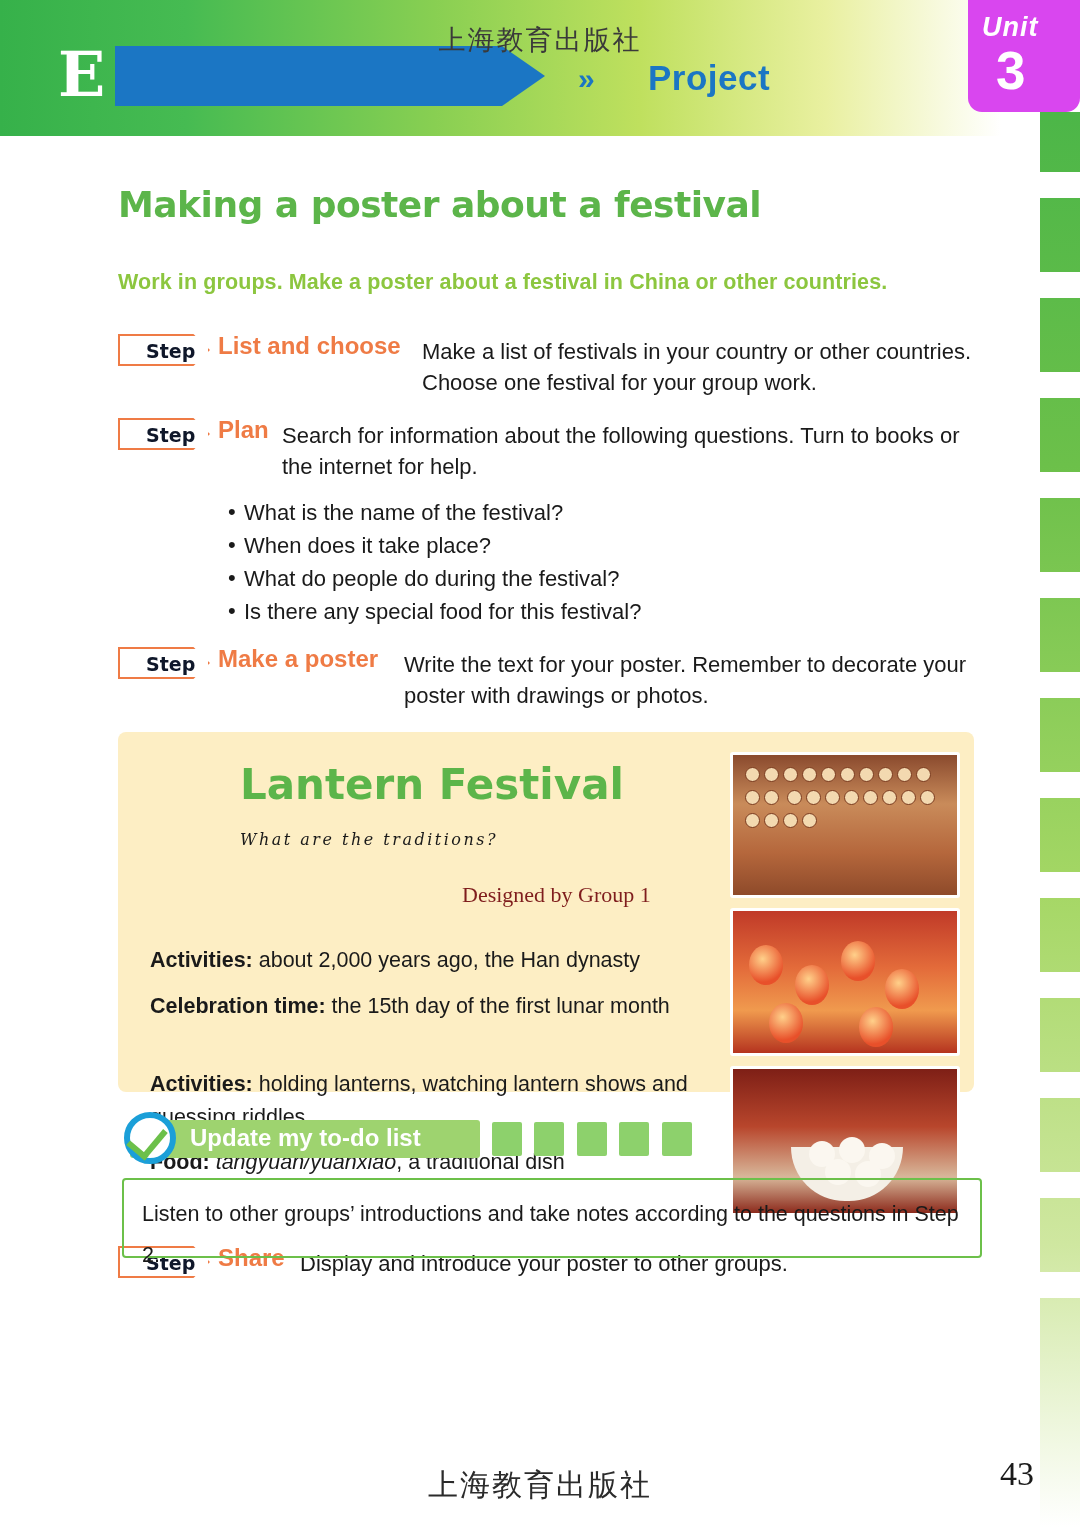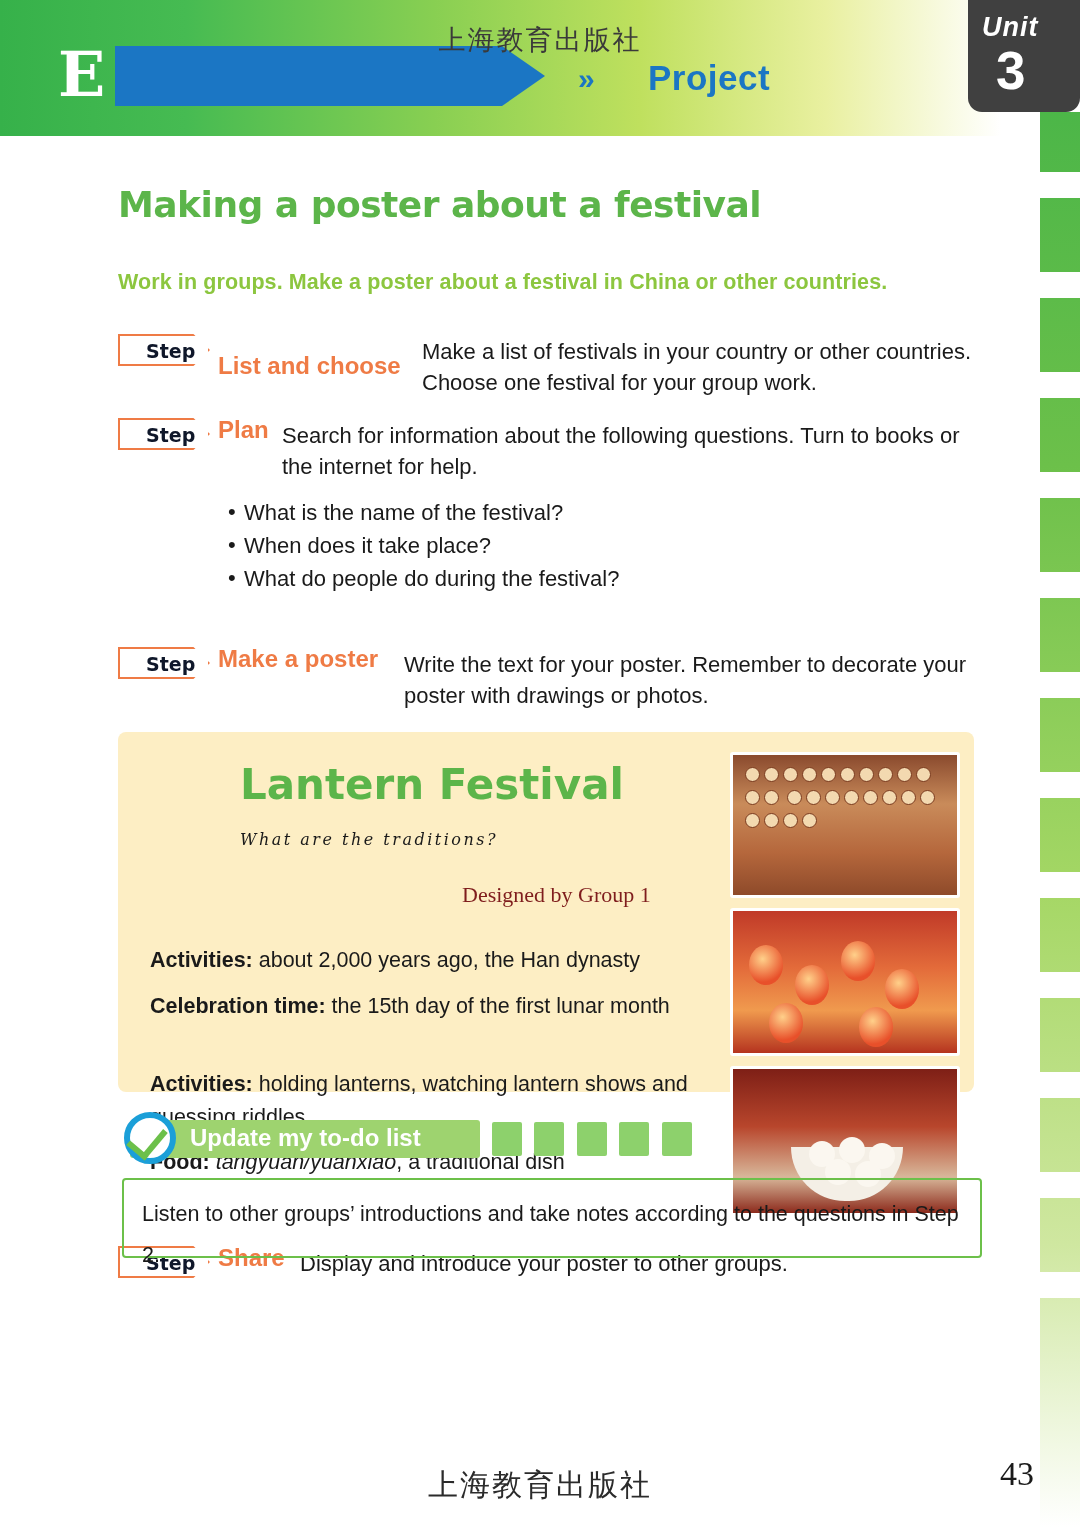--- a/index.html
+++ b/index.html
@@ -101,21 +101,21 @@
     letter-spacing: 0.5px;
   }
 
   
   .unit-tab {
     position: absolute;
     top: 0;
     left: 968px;
     width: 112px;
     height: 112px;
-    background: #404040;
+    background: #d946ef;
     border-bottom-left-radius: 14px;
     border-bottom-right-radius: 14px;
     z-index: 10;
   }
   .unit-tab .u-word {
     position: absolute;
     top: 12px;
     left: 14px;
     color: #ffffff;
     font-size: 27px;
@@ -408,31 +408,32 @@
 </div>
 
 <div class="watermark-top">上海教育出版社</div>
 
 <div class="content">
 
   <div class="h-green">Making a poster about a festival</div>
   <div class="subtitle">Work in groups. Make a poster about a festival in China or other countries.</div>
 
   <div class="step-badge" style="top:198px; left:118px;">Step 1</div>
-  <div class="step-label" style="top:196px; left:218px;margin-top:20px;">List and choose</div>
+  <div class="step-label" style="top:196px; left:218px;">List and choose</div>
   <div class="step-text" style="top:200px; left:422px; width:568px;">Make a list of festivals in your country or other countries. Choose one festival for your group work.</div>
 
   <div class="step-badge" style="top:282px; left:118px;">Step 4</div>
   <div class="step-label" style="top:280px; left:218px;">Plan</div>
   <div class="step-text" style="top:284px; left:282px; width:708px;">Search for information about the following questions. Turn to books or the internet for help.</div>
 
   <div class="bullets">
     <div>What is the name of the festival?</div>
     <div>When does it take place?</div>
     <div>What do people do during the festival?</div>
+    <div>Is there any special food for this festival?</div>
   </div>
 
   <div class="step-badge" style="top:511px; left:118px;">Step 3</div>
   <div class="step-label" style="top:509px; left:218px;">Make a poster</div>
   <div class="step-text" style="top:513px; left:404px; width:586px;">Write the text for your poster. Remember to decorate your poster with drawings or photos.</div>
 
   <div class="poster">
     <div class="poster-title">Lantern Festival</div>
     <div class="poster-question">What are the traditions?</div>
     <div class="poster-designed">Designed by Group 1</div>

